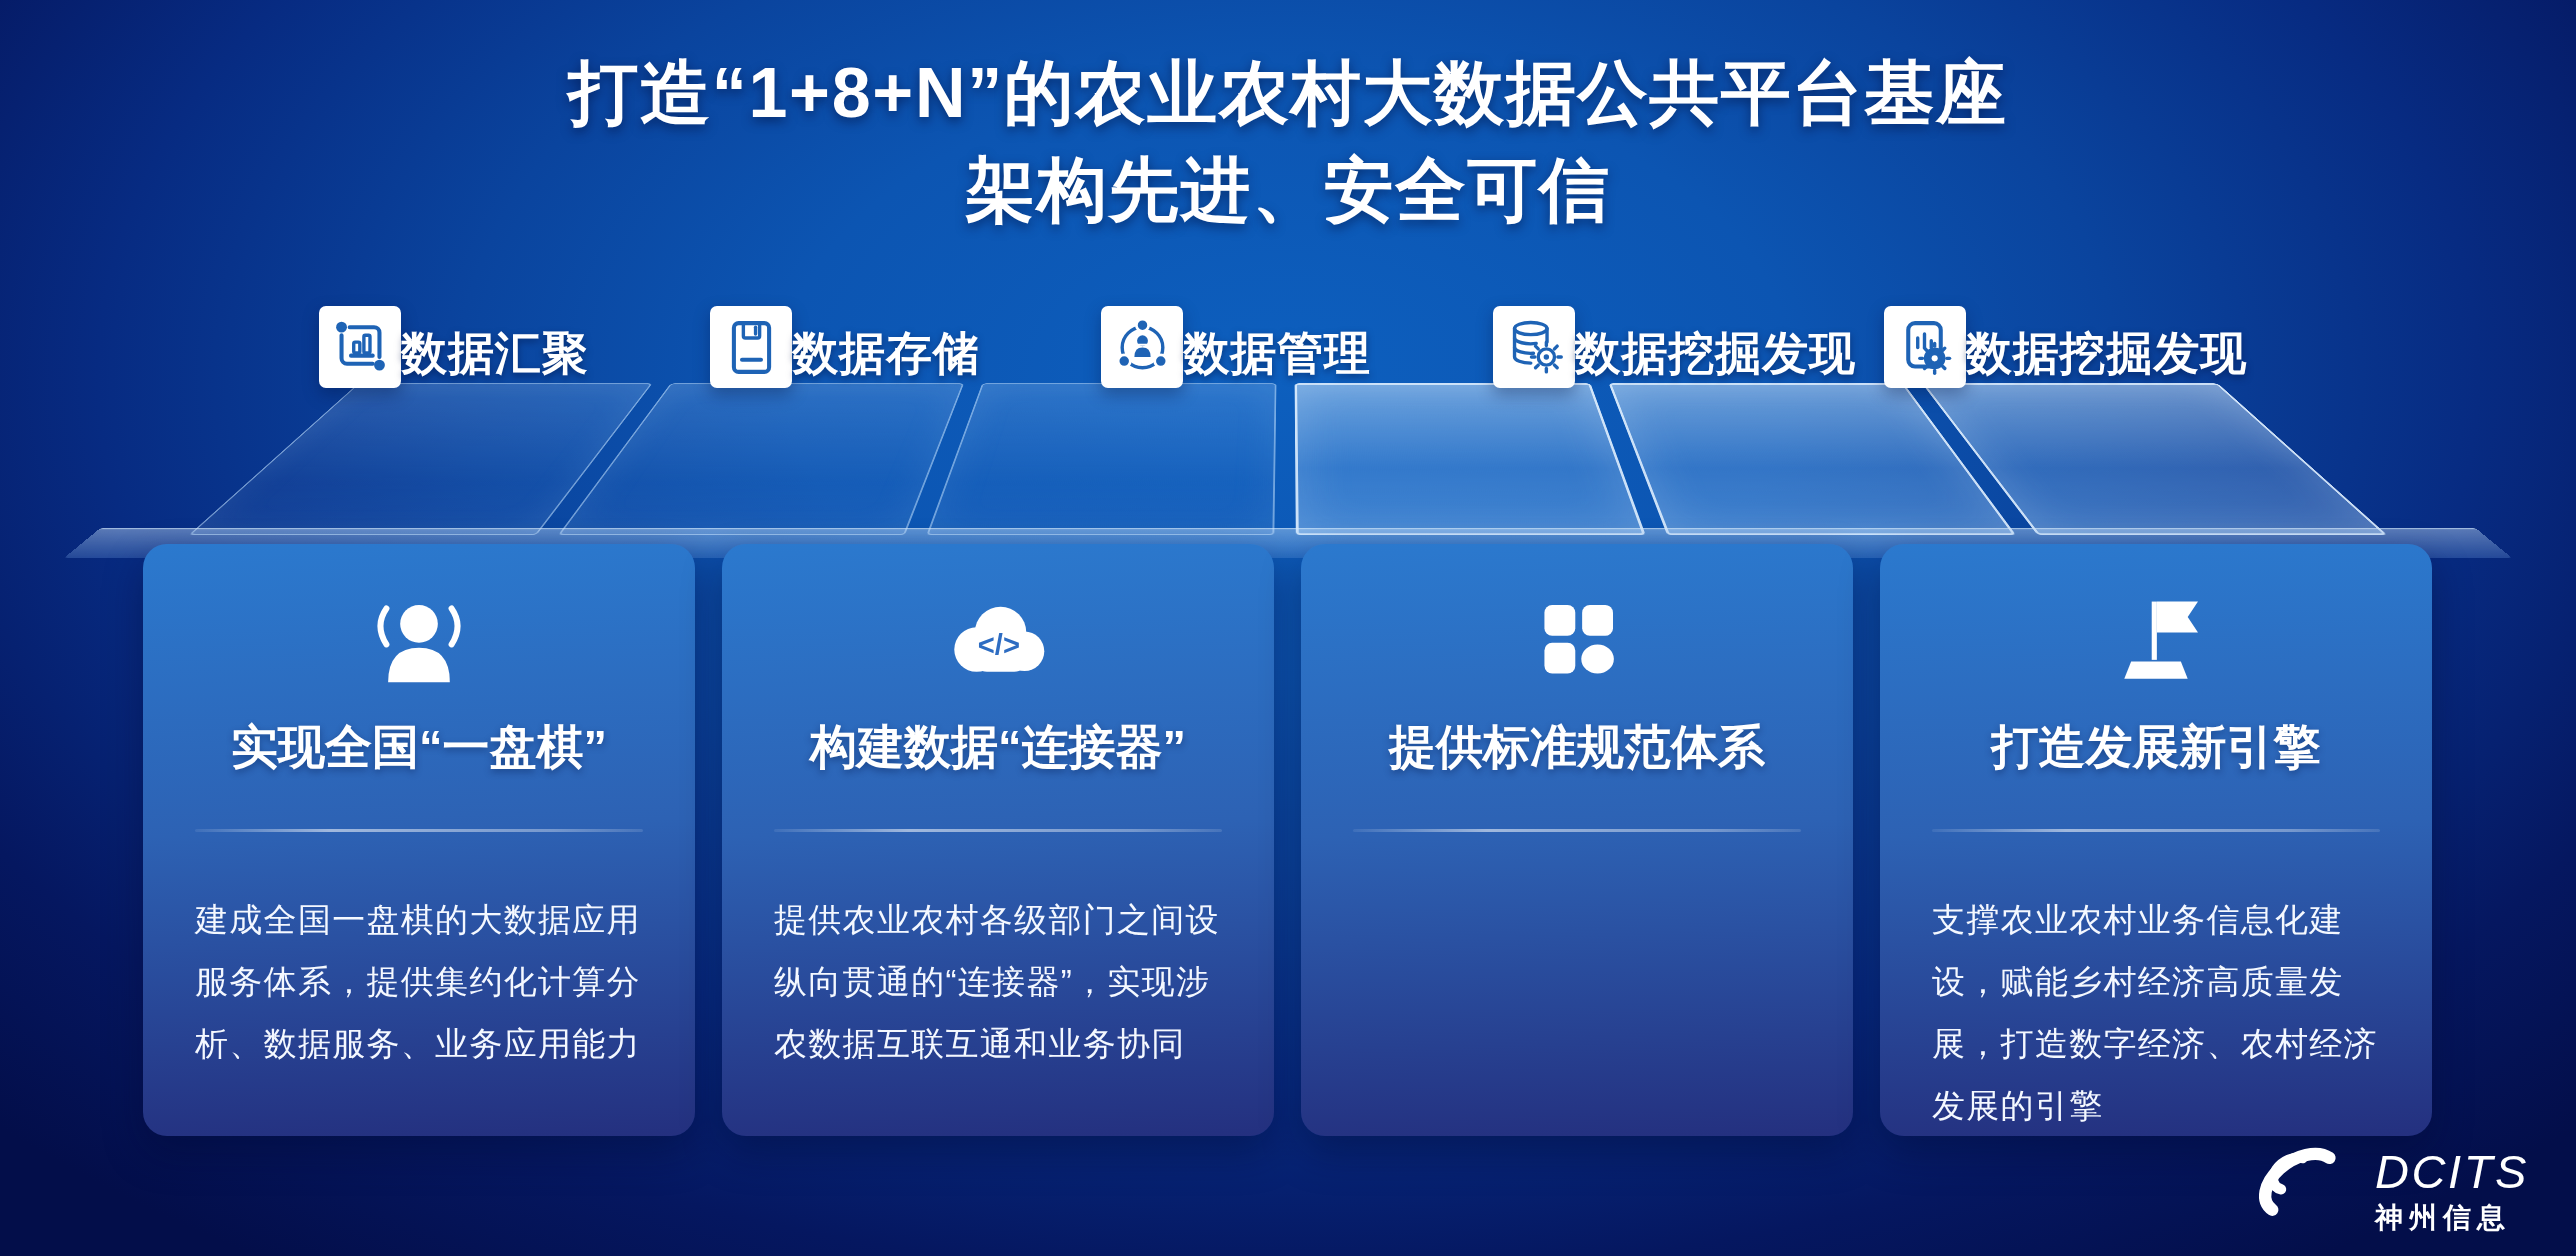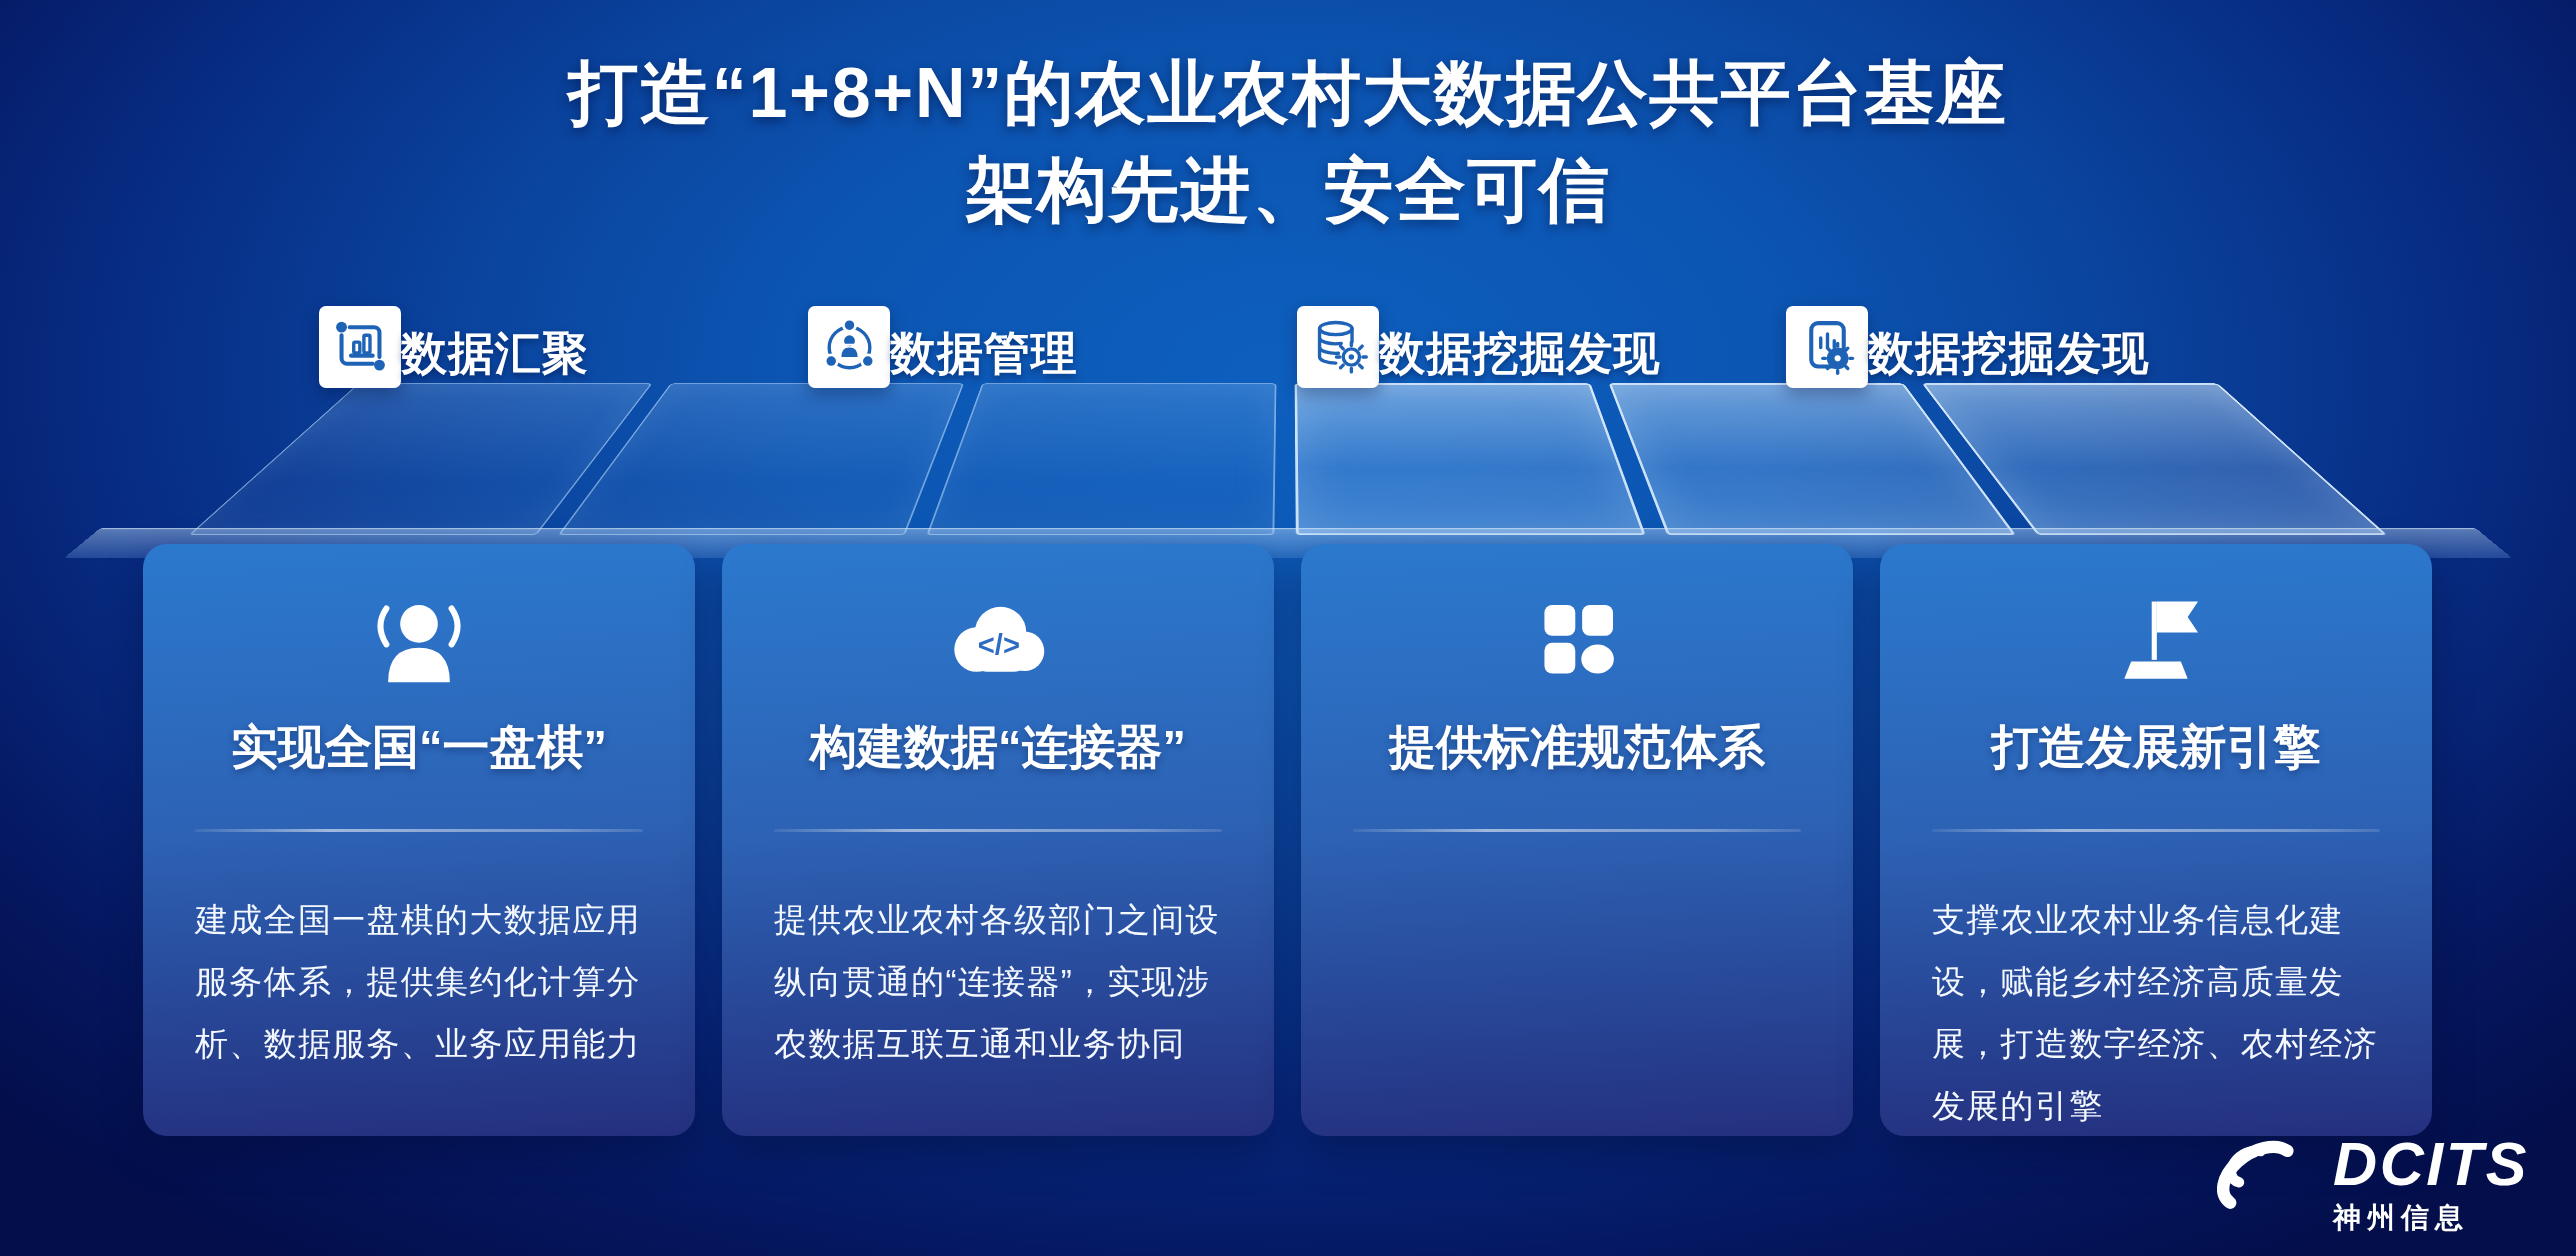--- a/index.html
+++ b/index.html
@@ -87,21 +87,21 @@
     margin-top:57px;font-size:33px;line-height:62px;color:#f4f8ff;
     letter-spacing:1.3px;text-align:left;
   }
   
   .logo{
     position:absolute;right:47px;bottom:24px;display:flex;align-items:center;gap:15.5px;
   }
   .logo-swirl svg{width:129px;height:103px;}
   .logo-text{display:flex;flex-direction:column;line-height:1;}
   .logo-name{
-    font-size:61px;font-weight:700;font-style:italic;letter-spacing:2.6px;color:#fff;margin-top:23px;
+    font-size:47px;font-weight:400;font-style:italic;letter-spacing:2.6px;color:#fff;margin-top:23px;
   }
   .logo-sub{
     margin-top:8.6px;font-size:28px;font-weight:700;letter-spacing:6px;color:#fff;
   }
 </style>
 </head>
 <body>
 
 <div id="stage">
 
@@ -132,20 +132,31 @@
           <path d="M32 18 H68 a8 8 0 0 1 8 8 V62"></path>
           <circle cx="76" cy="74" r="8" fill="#1e63b5" stroke="none"></circle>
           <path d="M34 60 H66"></path>
           <rect x="38" y="40" width="9" height="16" rx="2" stroke-width="5"></rect>
           <rect x="53" y="30" width="9" height="26" rx="2" stroke-width="5"></rect>
         </svg>
       </div>
       <div class="plabel">数据汇聚</div>
     </div>
 
+    <div class="pcol">
+      <div class="picon">
+        <svg viewBox="0 0 96 96" fill="none" stroke="#1e63b5" stroke-width="6" stroke-linecap="round">
+          <rect x="22" y="12" width="52" height="72" rx="7"></rect>
+          <rect x="36" y="12" width="24" height="22" rx="3" stroke-width="5"></rect>
+          <path d="M54 18 v10" stroke-width="5"></path>
+          <path d="M34 66 H62"></path>
+        </svg>
+      </div>
+      <div class="plabel">数据存储</div>
+    </div>
 
     <div class="pcol">
       <div class="picon">
         <svg viewBox="0 0 96 96" fill="none" stroke="#1e63b5" stroke-width="5" stroke-linecap="round">
           <circle cx="48" cy="48" r="30"></circle>
           <circle cx="48" cy="15" r="9" fill="#1e63b5" stroke="#fff" stroke-width="4"></circle>
           <circle cx="21" cy="68" r="9" fill="#1e63b5" stroke="#fff" stroke-width="4"></circle>
           <circle cx="75" cy="68" r="9" fill="#1e63b5" stroke="#fff" stroke-width="4"></circle>
           <circle cx="48" cy="38" r="8" fill="#1e63b5" stroke="none"></circle>
           <path d="M36 62 q0 -14 12 -14 q12 0 12 14 z" fill="#1e63b5" stroke="none"></path>

